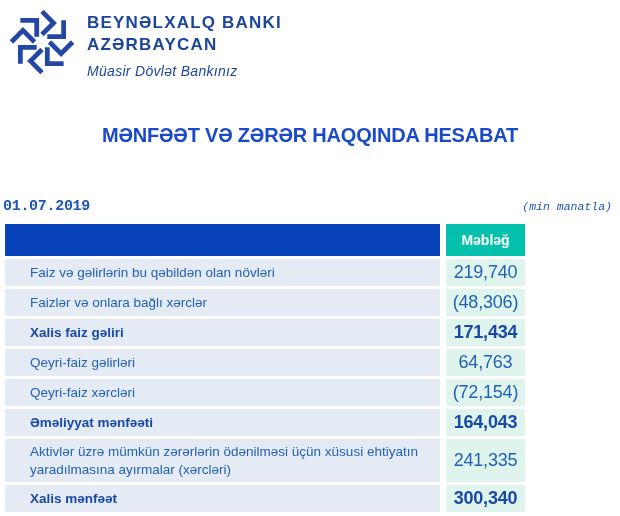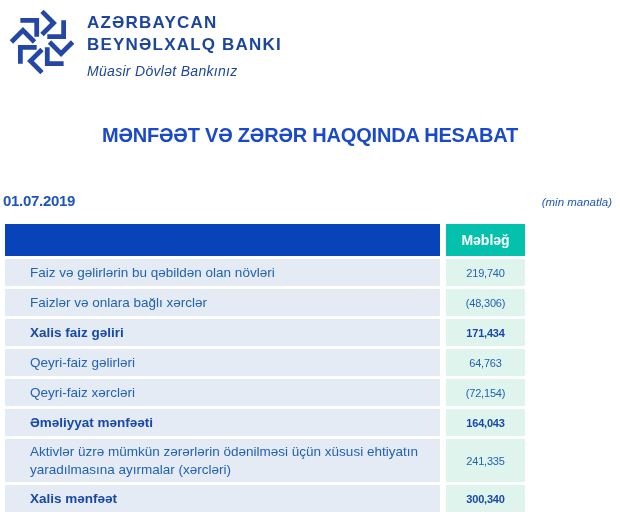--- a/index.html
+++ b/index.html
@@ -25,37 +25,37 @@
   .bank-name{color:var(--logo-navy);font-weight:bold;font-size:17px;
     letter-spacing:1.2px;line-height:1.28;}
   .tagline{color:var(--logo-navy);font-style:italic;font-size:14px;
     letter-spacing:.3px;margin-top:7px;}
 
   
   .title{position:absolute;top:124px;left:0;width:100%;text-align:center;
     color:var(--title-blue);font-weight:bold;font-size:20px;letter-spacing:-0.2px;}
 
   
-  .meta{position:absolute;top:192px;left:3px;right:8px;display:flex;
-    justify-content:space-between;align-items:baseline;}
+  .meta{position:absolute;top:198px;left:3px;right:8px;display:flex;
+    justify-content:space-between;align-items:baseline;font-family:Liberation Mono, monospace;}
   .date{color:var(--date-blue);font-weight:bold;font-size:15px;letter-spacing:-0.3px;}
   .unit-note{color:var(--date-blue);font-style:italic;font-size:11.5px;}
 
   
   .report-table{position:absolute;top:224px;left:5px;width:520px;}
   .t-header{display:flex;height:32px;margin-bottom:3px;}
   .t-header .label-col{width:435px;margin-right:6px;background:var(--header-blue);}
   .t-header .value-col{flex:1;background:var(--header-teal);color:#ffffff;
     font-weight:bold;font-size:14px;display:flex;align-items:center;justify-content:center;}
   .t-row{display:flex;margin-bottom:3px;}
   .t-row .label-cell{width:435px;margin-right:6px;background:var(--row-label-bg);
     color:var(--label-text);font-size:13.5px;display:flex;align-items:center;
     padding:4px 12px 4px 25px;min-height:27px;line-height:1.3;}
   .t-row .value-cell{flex:1;background:var(--row-value-bg);color:var(--label-text);
-    font-size:11px;display:flex;align-items:center;justify-content:center;
+    font-size:18px;display:flex;align-items:center;justify-content:center;
     min-height:27px;letter-spacing:-0.2px;}
   .t-row.bold .label-cell,
   .t-row.bold .value-cell{font-weight:bold;color:var(--bold-text);}
 </style>
 </head>
 <body>
 
 <div class="stage">
 
   <div class="logo">
@@ -67,22 +67,22 @@
           <path d="M50 5 L67 22 L50 39" transform="rotate(90 50 50)"></path>
           <path d="M50 5 L67 22 L50 39" transform="rotate(135 50 50)"></path>
           <path d="M50 5 L67 22 L50 39" transform="rotate(180 50 50)"></path>
           <path d="M50 5 L67 22 L50 39" transform="rotate(225 50 50)"></path>
           <path d="M50 5 L67 22 L50 39" transform="rotate(270 50 50)"></path>
           <path d="M50 5 L67 22 L50 39" transform="rotate(315 50 50)"></path>
         </g>
       </svg>
     </span>
     <div class="logo-text">
+      <div class="bank-name">BEYNƏLXALQ BANKI</div>
       <div class="bank-name">AZƏRBAYCAN</div>
-      <div class="bank-name">BEYNƏLXALQ BANKI</div>
       <div class="tagline">Müasir Dövlət Bankınız</div>
     </div>
   </div>
 
   <div class="title">MƏNFƏƏT VƏ ZƏRƏR HAQQINDA HESABAT</div>
 
   <div class="meta">
     <span class="date">01.07.2019</span>
     <span class="unit-note">(min manatla)</span>
   </div>

